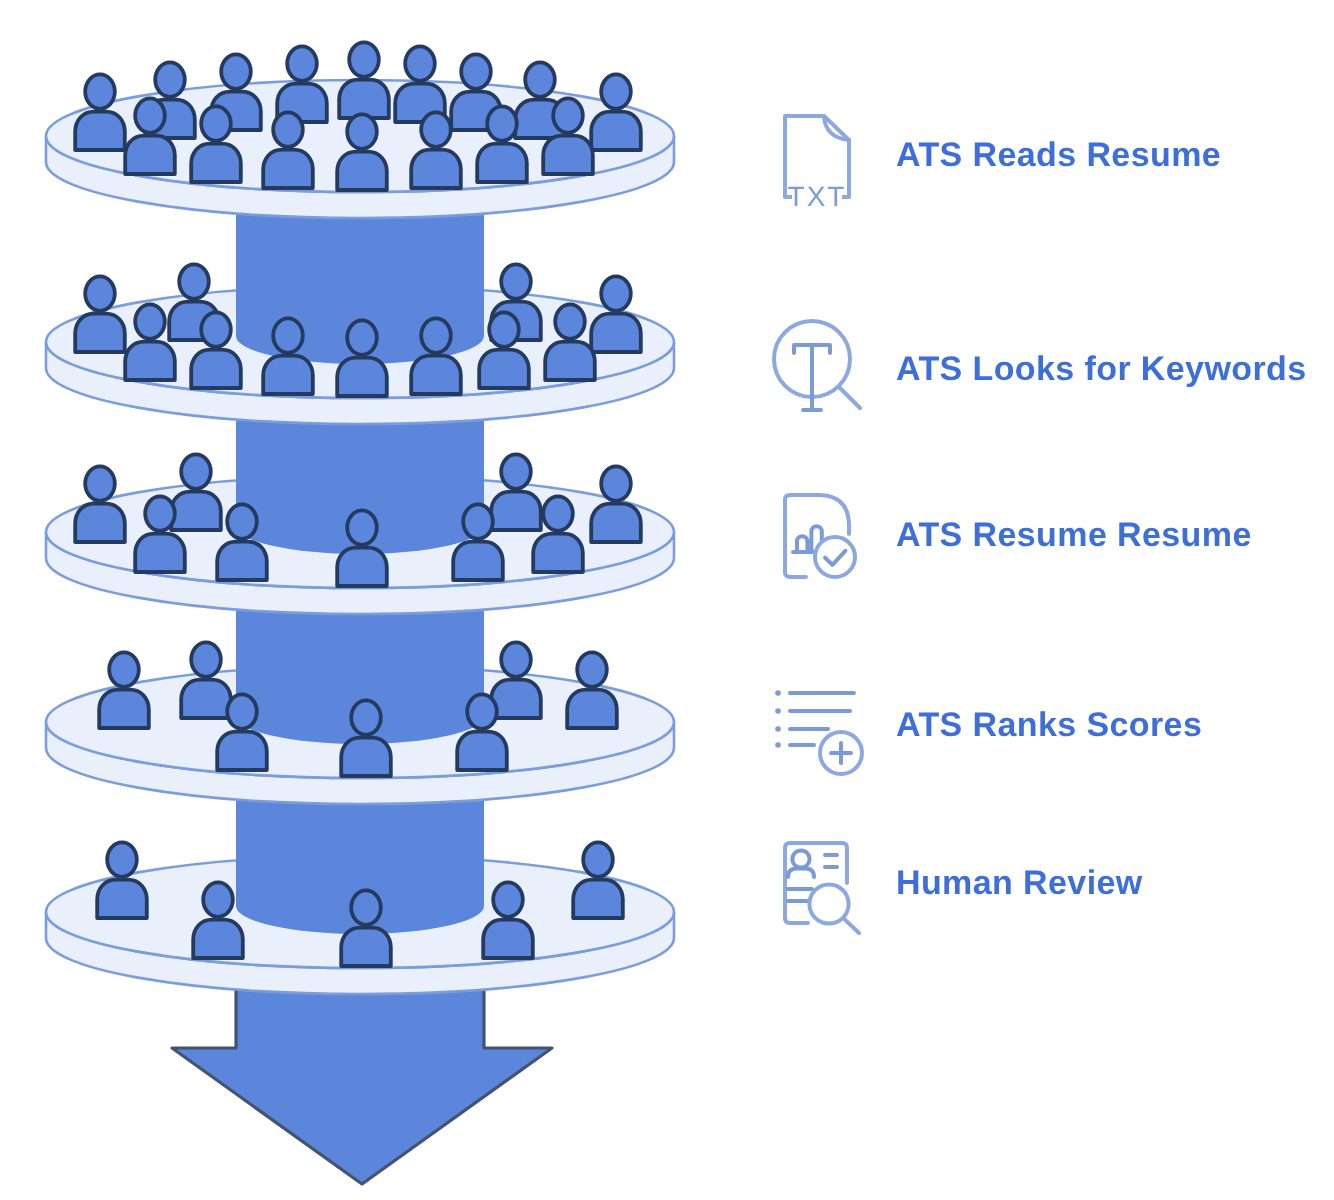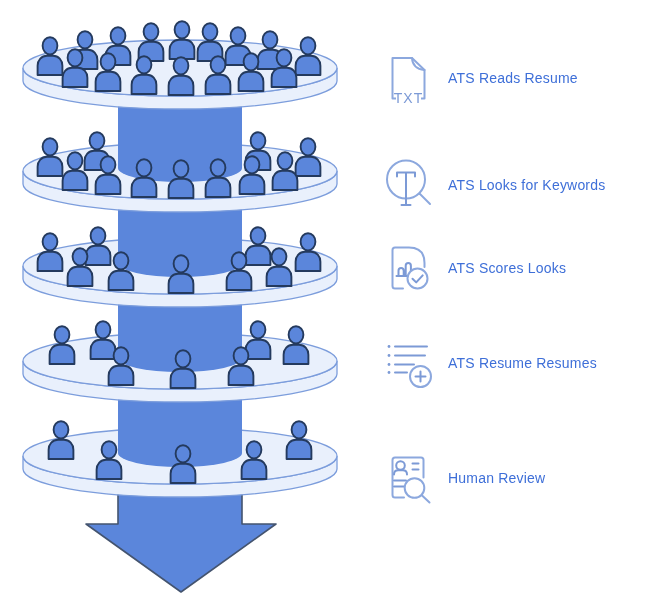--- a/index.html
+++ b/index.html
@@ -7,21 +7,21 @@
     position:relative; width:667px; height:600px; background:#FFFFFF;
     font-family:"Liberation Sans", sans-serif; overflow:hidden;
   }
   #funnel { position:absolute; left:0; top:0; }
   .stage-row {
     position:absolute; left:383px; height:52px;
     display:flex; align-items:center; gap:13px;
   }
   .stage-row .icon { width:52px; height:52px; flex:0 0 auto; }
   .stage-label {
-    font-size:14px; font-weight:400; color:#3E6FD8;
+    font-size:17px; font-weight:700; color:#3E6FD8;
     letter-spacing:0.2px; white-space:nowrap;
   }
   
   .ic  { stroke:#8CA8DE; fill:none; stroke-width:2; stroke-linecap:round; stroke-linejoin:round; }
   .ic2 { stroke:#7C9AD6; fill:none; stroke-width:2; stroke-linecap:round; stroke-linejoin:round; }
   .icw { fill:#fff; }
   .dot { fill:#7C9AD6; stroke:none; }
   .txt-text { fill:#7C9AD6; font-size:14px; letter-spacing:1px; font-family:"Liberation Sans", sans-serif; }
   .person-part { stroke-width:1.9; stroke-linejoin:round; }
 </style>
@@ -131,37 +131,37 @@
     <span class="stage-label">ATS Looks for Keywords</span>
   </div>
 
   <div class="stage-row" style="top:242px">
     <svg class="icon" viewBox="0 0 52 52">
       <path class="ic" d="M20,46.5 H12 Q9.5,46.5 9.5,44 V8 Q9.5,5.5 12,5.5 H26 Q41.5,5.5 41.5,21 V25"></path>
       <path class="ic2" d="M13.5,34 H29 M15.5,34 V28.7 A2.6,2.6 0 0 1 20.7,28.7 V34 M22.7,34 V23.7 A2.6,2.6 0 0 1 27.9,23.7 V34"></path>
       <circle class="ic icw" cx="34.5" cy="36.5" r="10"></circle>
       <path class="ic2" d="M29.5,36.8 L33.2,40.4 L39.7,33.4"></path>
     </svg>
-    <span class="stage-label">ATS Scores Looks</span>
+    <span class="stage-label">ATS Resume Resume</span>
   </div>
 
   <div class="stage-row" style="top:337px">
     <svg class="icon" viewBox="0 0 52 52">
       <circle class="dot" cx="6" cy="9.5" r="1.4"></circle>
       <circle class="dot" cx="6" cy="18.5" r="1.4"></circle>
       <circle class="dot" cx="6" cy="27.5" r="1.4"></circle>
       <circle class="dot" cx="6" cy="35.5" r="1.4"></circle>
       <path class="ic2" d="M12,9.5 H44 M12,18.5 H42 M12,27.5 H31 M12,35.5 H24"></path>
       <circle class="ic icw" cx="37.5" cy="39.5" r="10.5"></circle>
       <path class="ic2" d="M32.5,39.5 H42.5 M37.5,34.5 V44.5"></path>
     </svg>
-    <span class="stage-label">ATS Resume Resumes</span>
+    <span class="stage-label">ATS Ranks Scores</span>
   </div>
 
-  <div class="stage-row" style="top:452px">
+  <div class="stage-row" style="top:416px">
     <svg class="icon" viewBox="0 0 52 52">
       <path class="ic" d="M21,45.5 H12 Q9.5,45.5 9.5,43 V8 Q9.5,5.5 12,5.5 H38 Q40.5,5.5 40.5,8 V25.5"></path>
       <circle class="ic2" cx="17.5" cy="13.5" r="4.3"></circle>
       <path class="ic2" d="M11,22.5 Q11,18.2 15.2,18.2 H19.8 Q24,18.2 24,22.5"></path>
       <path class="ic2" d="M29.5,11.5 H35.5 M29.5,17.5 H35.5 M11,28.5 H23 M11,34.5 H23"></path>
       <circle class="ic icw" cx="31.5" cy="36" r="9.8"></circle>
       <path class="ic" d="M38.8,43.2 L46.5,50.5" stroke-width="2.4"></path>
     </svg>
     <span class="stage-label">Human Review</span>
   </div>

